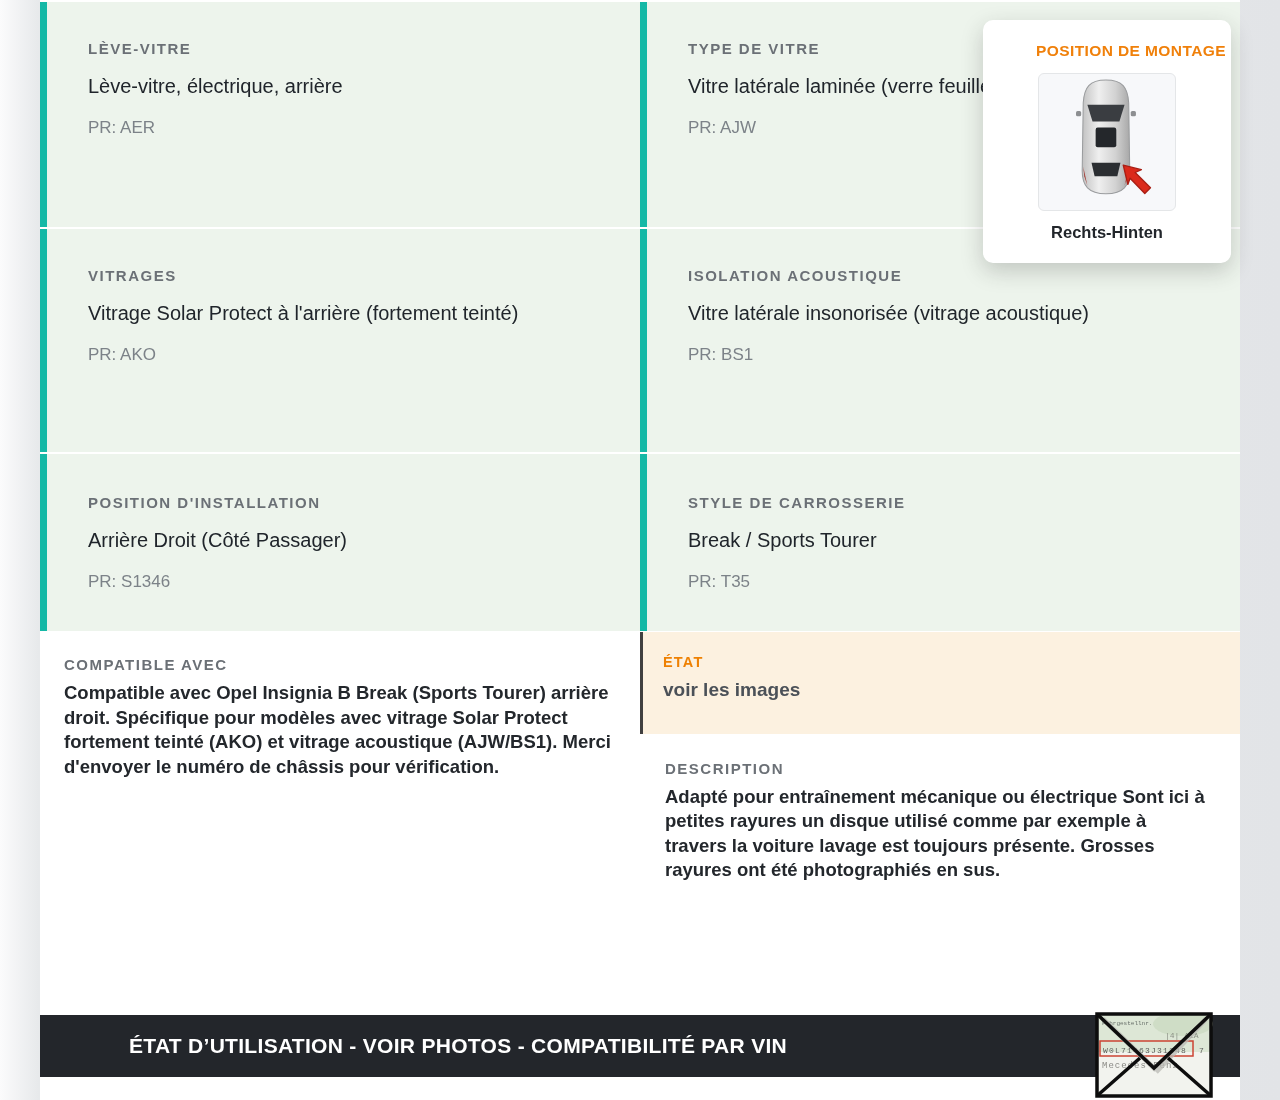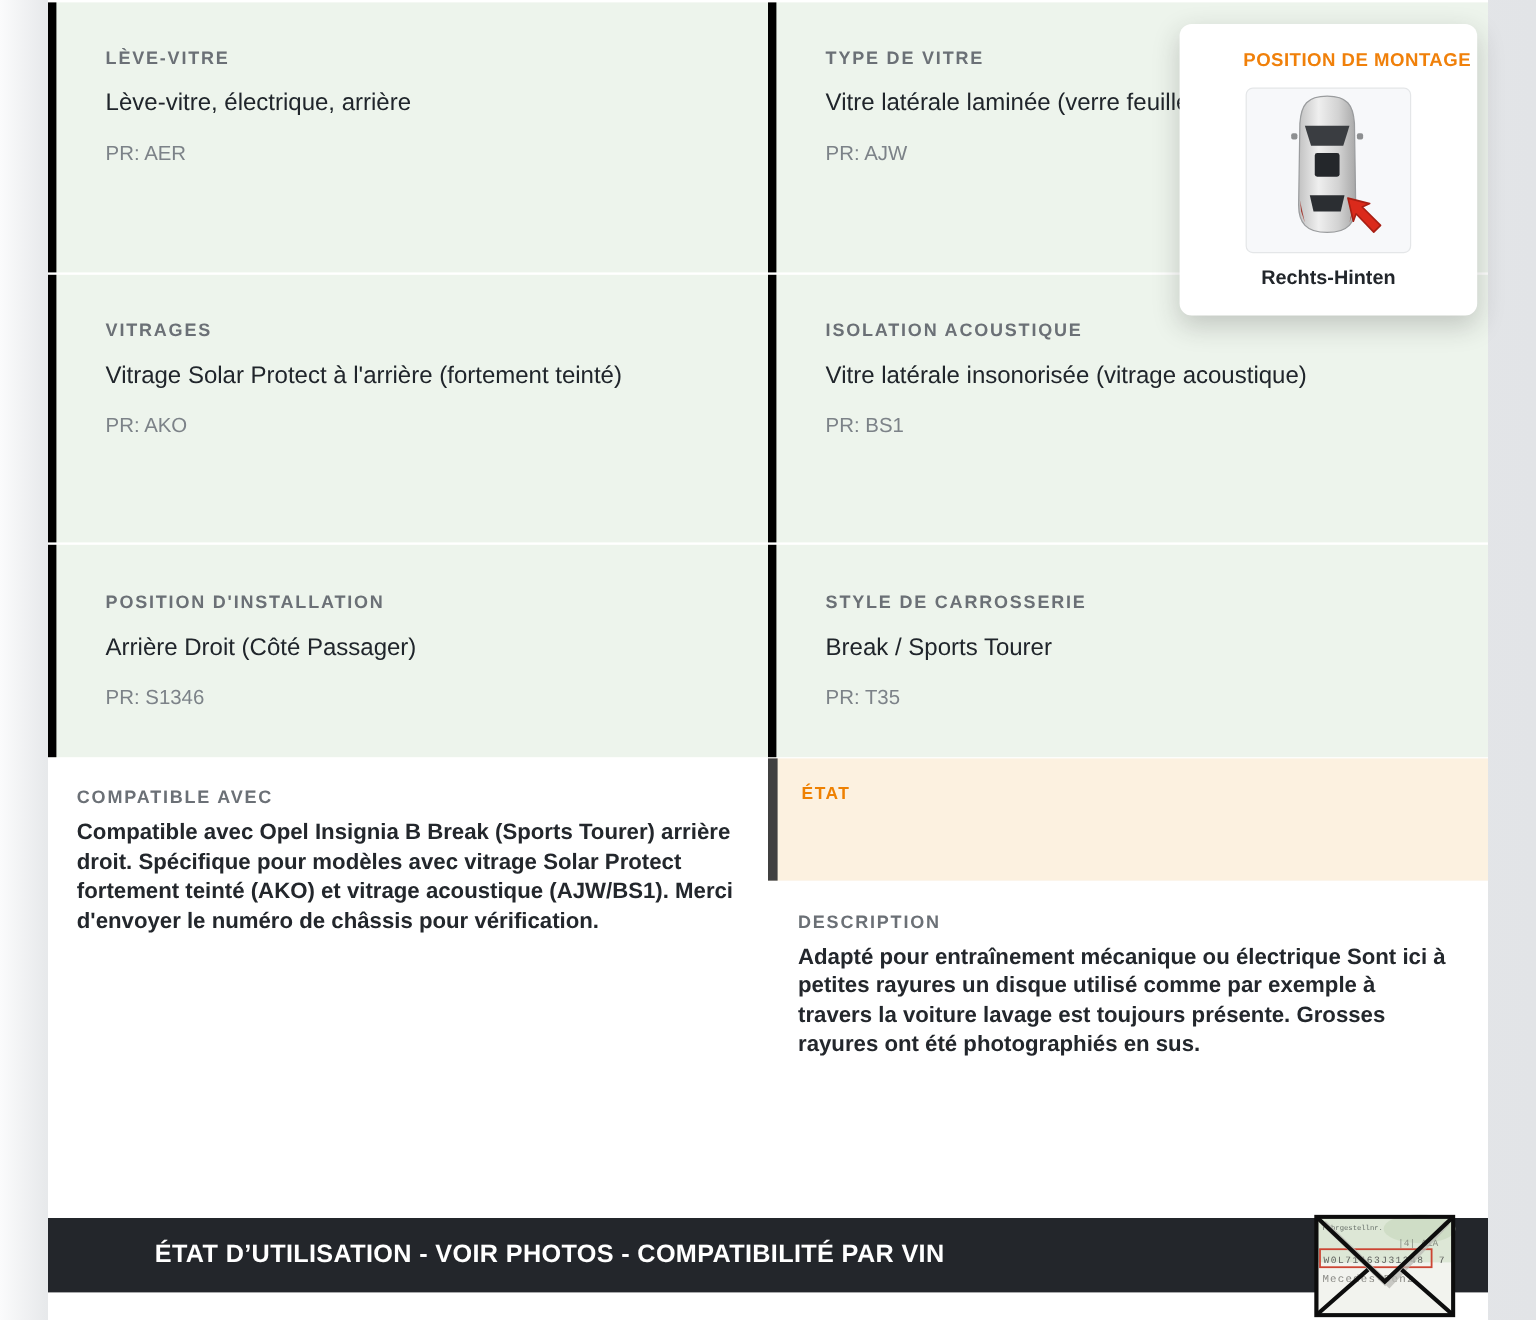--- a/index.html
+++ b/index.html
@@ -14,21 +14,21 @@
   
   .banner { height:118px; background:#EE8103; display:flex; align-items:center; padding-left:60px; }
   .banner h1 { color:#ffffff; font-size:46px; font-weight:700; letter-spacing:.5px; }
 
   
   .row { display:flex; margin-top:2px; }
   .row1 { height:225px; }
   .row2 { height:223px; }
   .row3 { height:177px; margin-top:2px; }
   .spec {
-    width:600px; background:#EDF4EC; border-left:7px solid #000000;
+    width:600px; background:#EDF4EC; border-left:7px solid #14b8a6;
     padding:38px 30px 0 41px;
   }
   .row3 .spec { padding-top:40px; }
   .spec-label, .mini-label {
     color:#6b7076; font-size:15px; font-weight:700; letter-spacing:1.5px;
     text-transform:uppercase;
   }
   .spec-title {
     color:#20252B; font-size:20px; font-weight:400; line-height:44px;
     margin-top:7px; max-width:458px;
@@ -37,21 +37,21 @@
 
   
   .row4 { display:flex; margin-top:1px; height:265px; }
   .compat-card { width:600px; background:#ffffff; padding:24px 28px 0 24px; }
   .para {
     color:#23272c; font-size:18.5px; font-weight:700; line-height:24.5px;
     margin-top:8px; max-width:548px;
   }
   .right-col { width:600px; display:flex; flex-direction:column; }
   .etat-card {
-    height:104px; background:#FCF1E0; border-left:8px solid #404040;
+    height:104px; background:#FCF1E0; border-left:3px solid #404040;
     padding:22px 30px 0 20px;
   }
   .etat-label { color:#EE8103; font-size:14.5px; font-weight:700; letter-spacing:1.2px; }
   .etat-text { color:#4b5158; font-size:19px; font-weight:600; margin-top:9px; }
   .col-gap { height:8px; background:#ffffff; }
   .desc-card { height:159px; background:#ffffff; padding:18px 25px 0 25px; }
 
   
   .footer {
     position:absolute; left:0; top:1015px; width:1200px; height:62px;
@@ -123,20 +123,21 @@
   </div>
 
   <div class="row4">
     <div class="compat-card">
       <div class="mini-label">COMPATIBLE AVEC</div>
       <div class="para">Compatible avec Opel Insignia B Break (Sports Tourer) arrière droit. Spécifique pour modèles avec vitrage Solar Protect fortement teinté (AKO) et vitrage acoustique (AJW/BS1). Merci d'envoyer le numéro de châssis pour vérification.</div>
     </div>
     <div class="right-col">
       <div class="etat-card">
         <div class="etat-label">ÉTAT</div>
+        <div class="etat-text">voir les images</div>
       </div>
       <div class="col-gap"></div>
       <div class="desc-card">
         <div class="mini-label">DESCRIPTION</div>
         <div class="para">Adapté pour entraînement mécanique ou électrique Sont ici à petites rayures un disque utilisé comme par exemple à travers la voiture lavage est toujours présente. Grosses rayures ont été photographiés en sus.</div>
       </div>
     </div>
   </div>
 
   <div class="footer">

